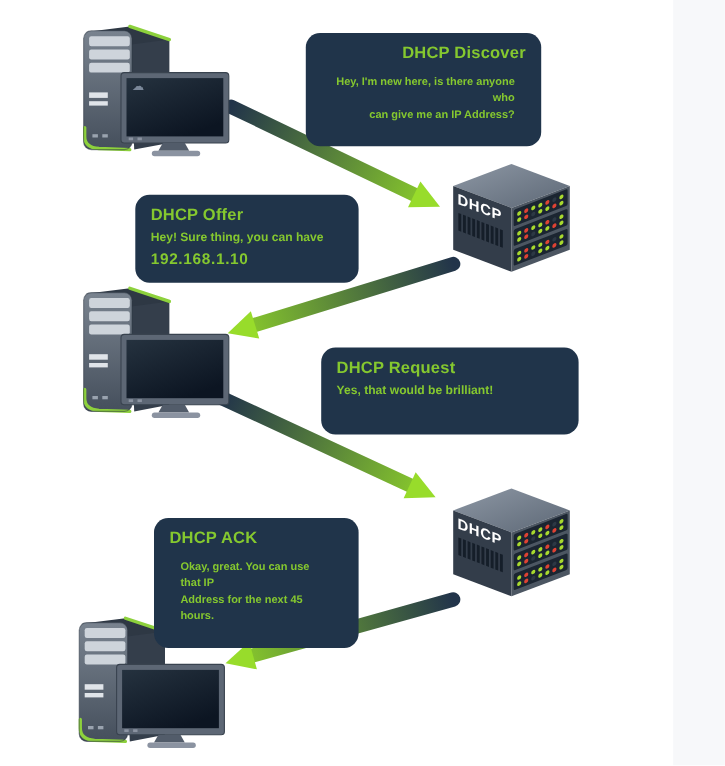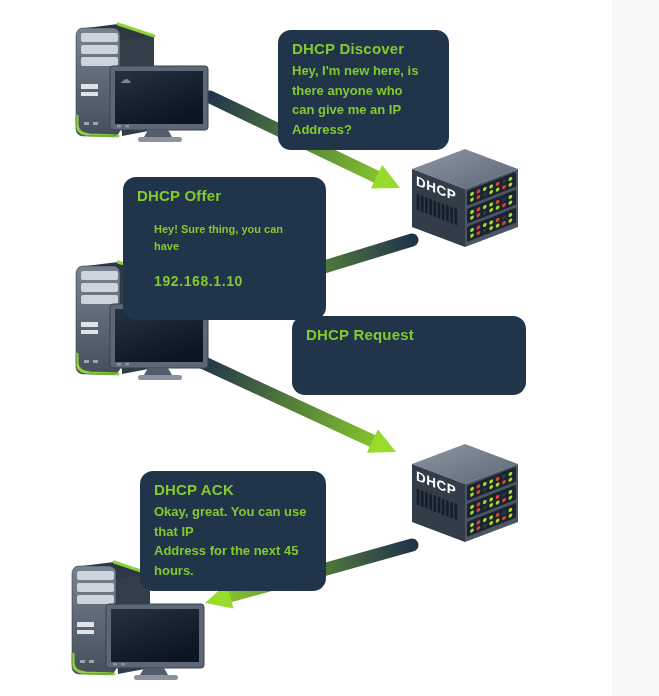--- a/index.html
+++ b/index.html
@@ -21,24 +21,24 @@
     border-radius:13px;
     padding:10px 14px 11px 14px;
     color:var(--text_green, #85c82f);
   }
   .bubble .title {
     margin:0 0 4px 0;
     font-size:15px; font-weight:bold; letter-spacing:0.2px;
     color:var(--text_green, #85c82f);
   }
   .bubble .body {
-    margin:0; font-size:13px; font-weight:bold; line-height:1.5;
+    margin:10px; font-size:10px; font-weight:bold; line-height:1.5;
     white-space:pre-line;
   }
-  .bubble .line { margin:17px; font-size:11px; font-weight:bold; line-height:1.5; }
+  .bubble .line { margin:0; font-size:11px; font-weight:bold; line-height:1.5; }
   .ip {
     font-weight:bold; font-size:14px; letter-spacing:0.6px;
   }
   .ip-block { margin-top:1px; }
   .screen-logo {
     position:absolute; font-size:11px; color:#8b99ab; opacity:0.85;
     line-height:1;
   }
   .stop-dark  { stop-color:var(--arrow_dark,  #22344a); }
   .stop-green { stop-color:var(--arrow_green, #90d42a); }
@@ -221,34 +221,35 @@
   </svg>
 
   <svg class="icon" style="left:405px; top:443px;" width="120" height="100">
     <use href="#sym-server"></use>
   </svg>
 
   <svg class="icon" style="left:56px; top:556px;" width="150" height="125">
     <use href="#sym-computer"></use>
   </svg>
 
-  <div class="bubble" style="left:278px; top:30px; width:171px; min-height:80px;">
+  <div class="bubble" style="left:278px; top:30px; width:214px; min-height:80px;text-align:right;">
     <h3 class="title">DHCP Discover</h3>
     <p class="body">Hey, I'm new here, is there anyone who
 can give me an IP Address?</p>
   </div>
 
   <div class="bubble" style="left:123px; top:177px; width:203px; min-height:77px;">
     <h3 class="title">DHCP Offer</h3>
     <p class="line">Hey! Sure thing, you can have</p>
     <p class="line ip-block"><span class="ip">192.168.1.10</span></p>
   </div>
 
   <div class="bubble" style="left:292px; top:316px; width:234px; min-height:79px;">
     <h3 class="title">DHCP Request</h3>
+    <p class="line">Yes, that would be brilliant!</p>
   </div>
 
   <div class="bubble" style="left:140px; top:471px; width:186px; min-height:77px;">
     <h3 class="title">DHCP ACK</h3>
     <p class="body">Okay, great. You can use that IP
 Address for the next 45 hours.</p>
   </div>
 
   <div class="gutter"></div>
 </div>

